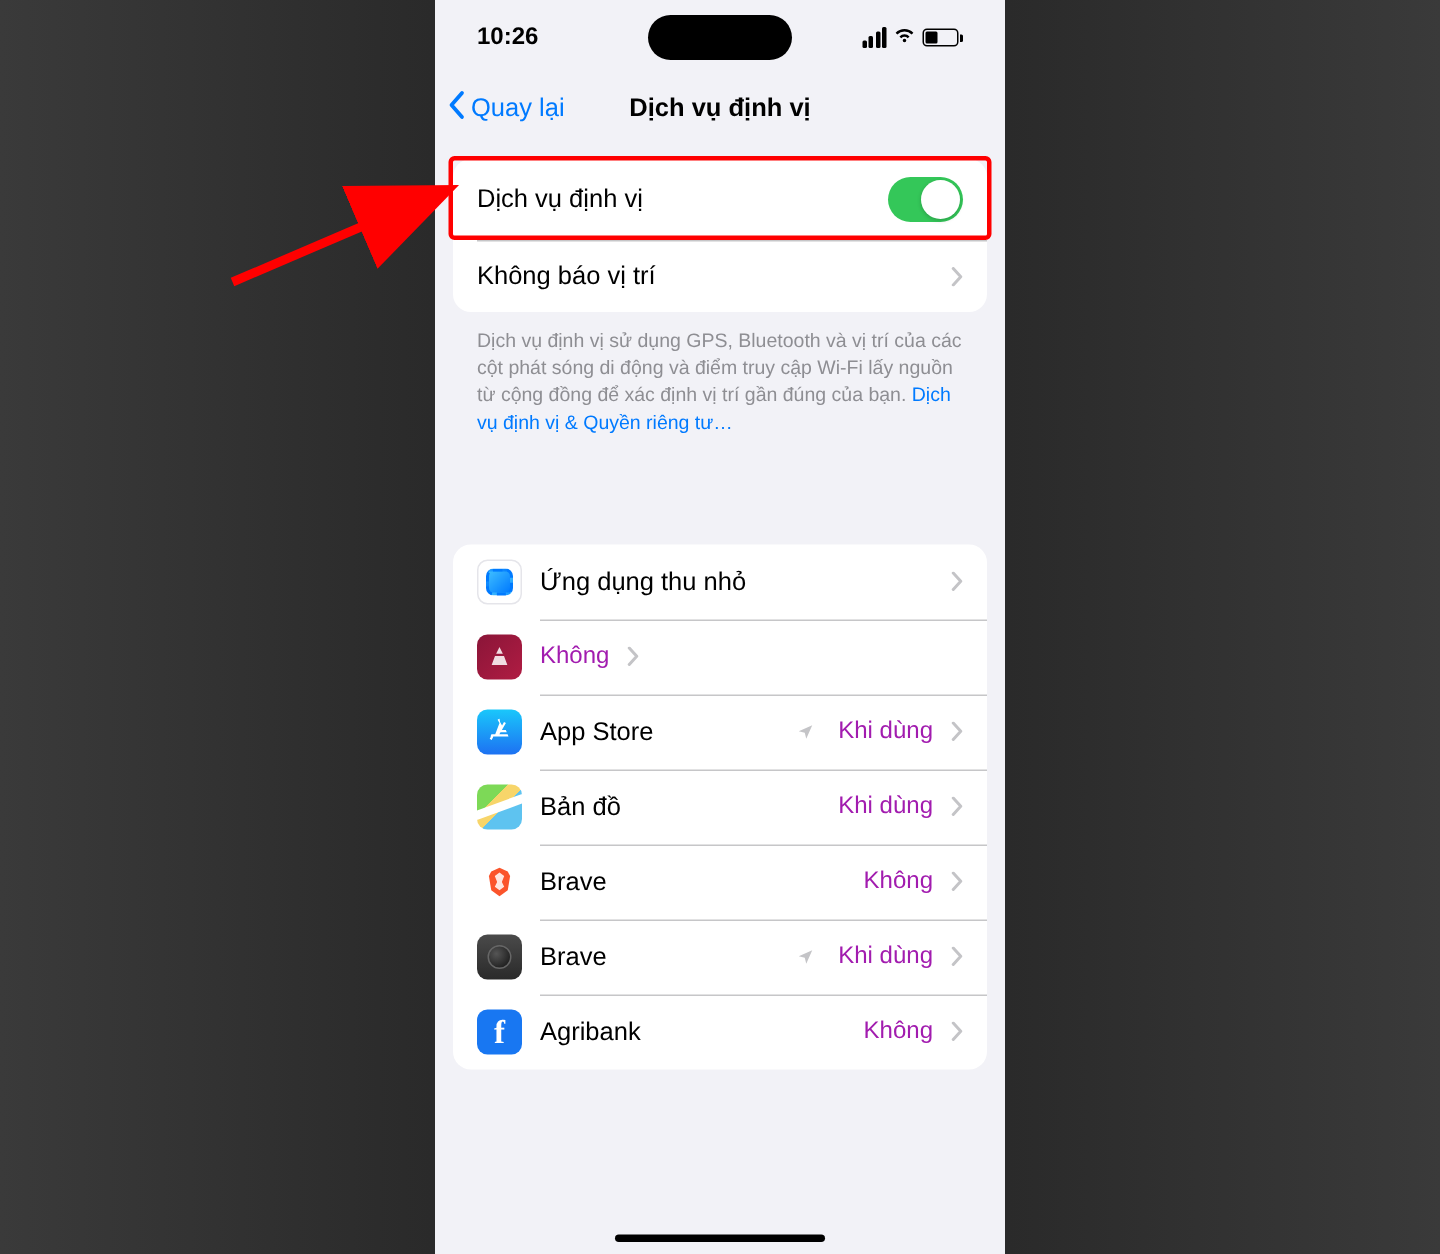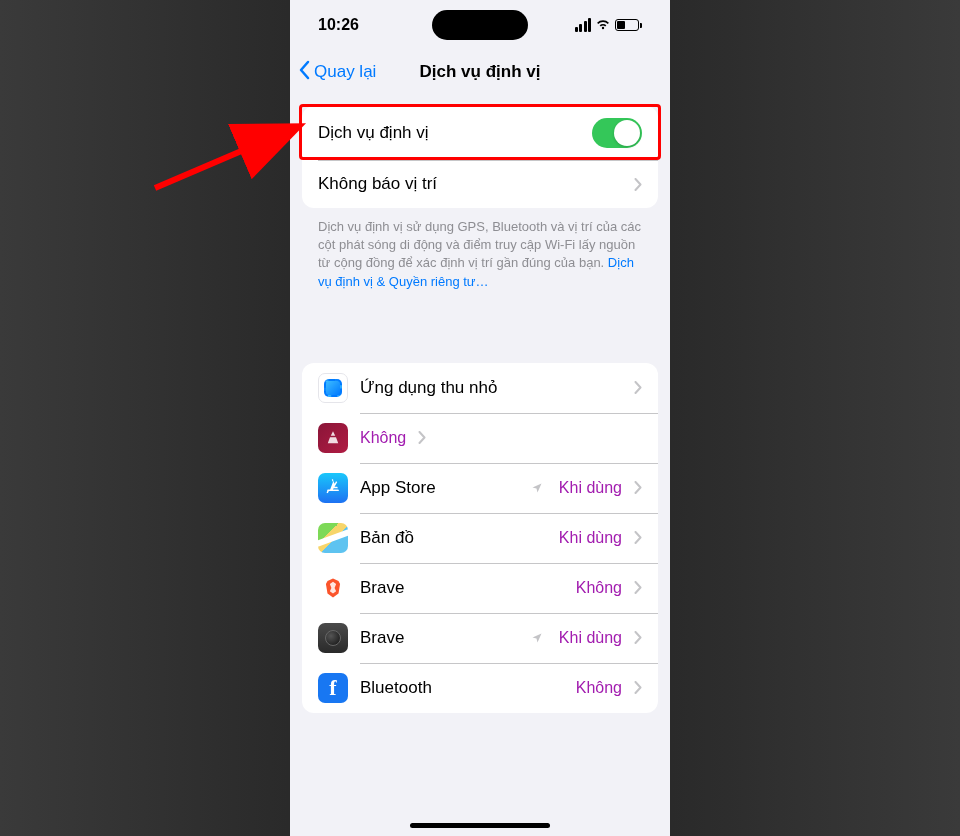--- a/index.html
+++ b/index.html
@@ -298,21 +298,21 @@
           <div class="disclosure">
             <svg viewBox="0 0 8 13">
               <path fill="none" stroke="#c4c4c7" stroke-width="2" stroke-linecap="round" stroke-linejoin="round" d="M1.5 1l5 5.5-5 5.5"></path>
             </svg>
           </div>
         </div>
         <div class="row app" style="height: 50px;">
           <div class="app-icon facebook">
             <span>f</span>
           </div>
-          <div class="row-label">Bluetooth</div>
+          <div class="row-label">Agribank</div>
           <div class="row-value">Không</div>
           <div class="disclosure">
             <svg viewBox="0 0 8 13">
               <path fill="none" stroke="#c4c4c7" stroke-width="2" stroke-linecap="round" stroke-linejoin="round" d="M1.5 1l5 5.5-5 5.5"></path>
             </svg>
           </div>
         </div>
       </div>
 
   </div>

